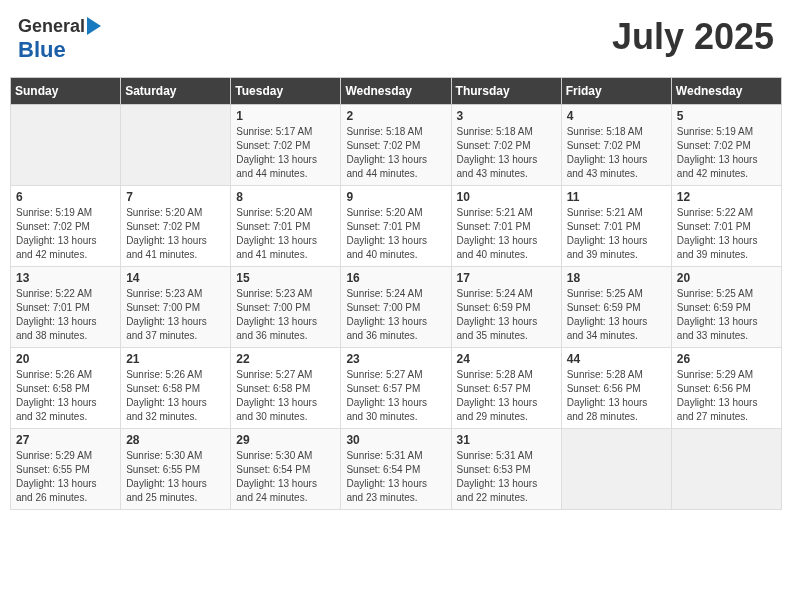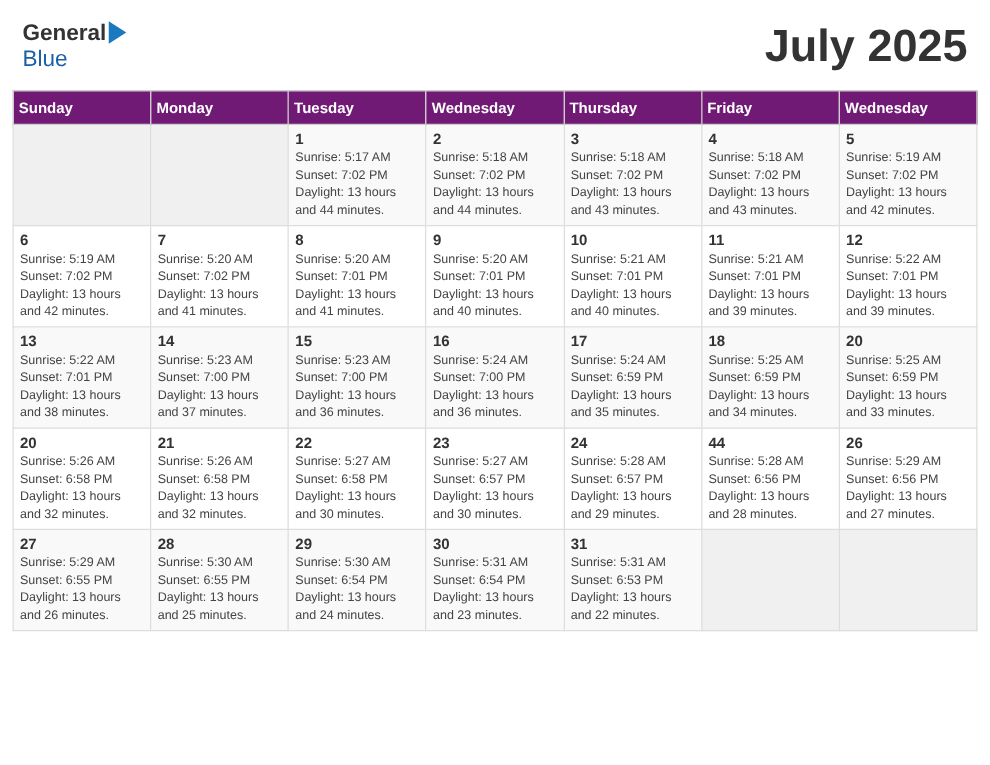--- a/index.html
+++ b/index.html
@@ -22,22 +22,22 @@
       flex-direction: column;
       align-items: flex-start;
     }
     .logo-text-general {
       font-size: 18px;
       font-weight: bold;
       color: #333;
       text-align: right;
     }
     .logo-text-blue {
-      font-size: 18px;
-      font-weight: normal;
+      font-size: 22px;
+      font-weight: bold;
       color: #1a5fa8;
     }
     .logo-row {
       display: flex;
       align-items: center;
     }
     .title-section {
       text-align: right;
     }
     .month-title {
@@ -47,21 +47,21 @@
     }
     .location-title {
       font-size: 15px;
       color: #555;
     }
     .calendar {
       width: 100%;
       border-collapse: collapse;
     }
     .calendar thead tr th {
-      background: #701a75;
+      background: #404040;
       color: #fff;
       font-size: 12px;
       font-weight: bold;
       padding: 6px 4px;
       border: 1px solid #ccc;
       text-align: left;
     }
     .calendar tbody tr td {
       vertical-align: top;
       border: 1px solid #ddd;
@@ -107,21 +107,21 @@
   <div class="title-section">
     <div class="month-title">July 2025</div>
   </div>
 </div>
 
 <table class="calendar">
   <thead>
     <tr>
 
     <th>Sunday</th>
-        <th>Monday</th>
+        <th>Saturday</th>
         <th>Tuesday</th>
         <th>Wednesday</th>
         <th>Thursday</th>
         <th>Friday</th>
         <th>Wednesday</th>
       </tr>
   </thead>
   <tbody id="calendar-body">
   <tr>
         <td class="empty-cell"></td>

